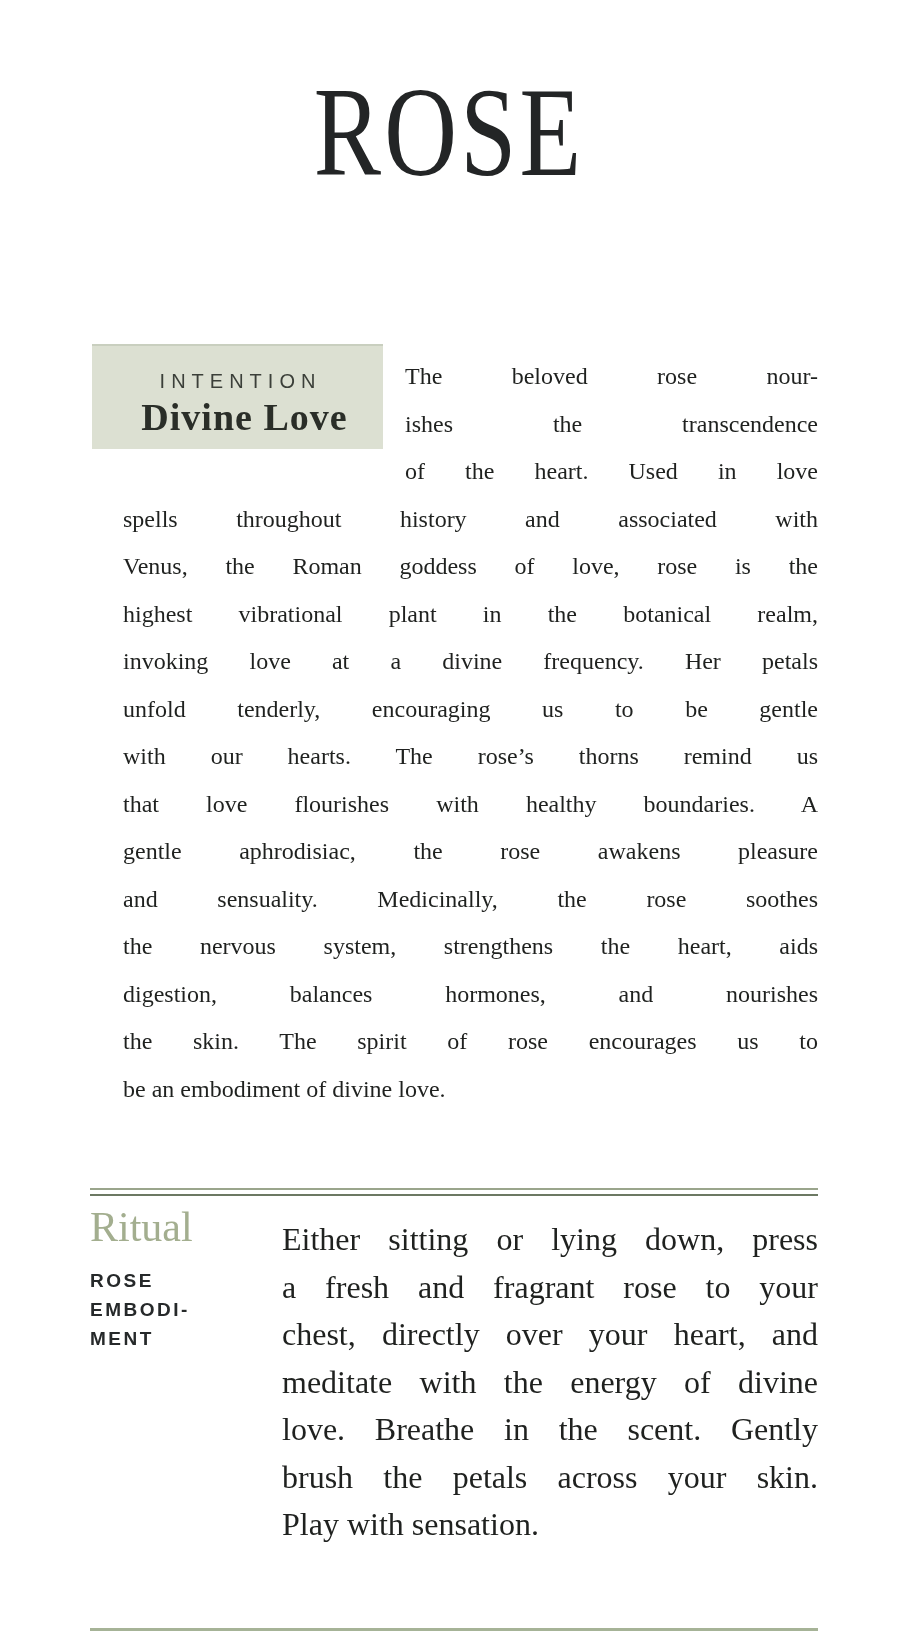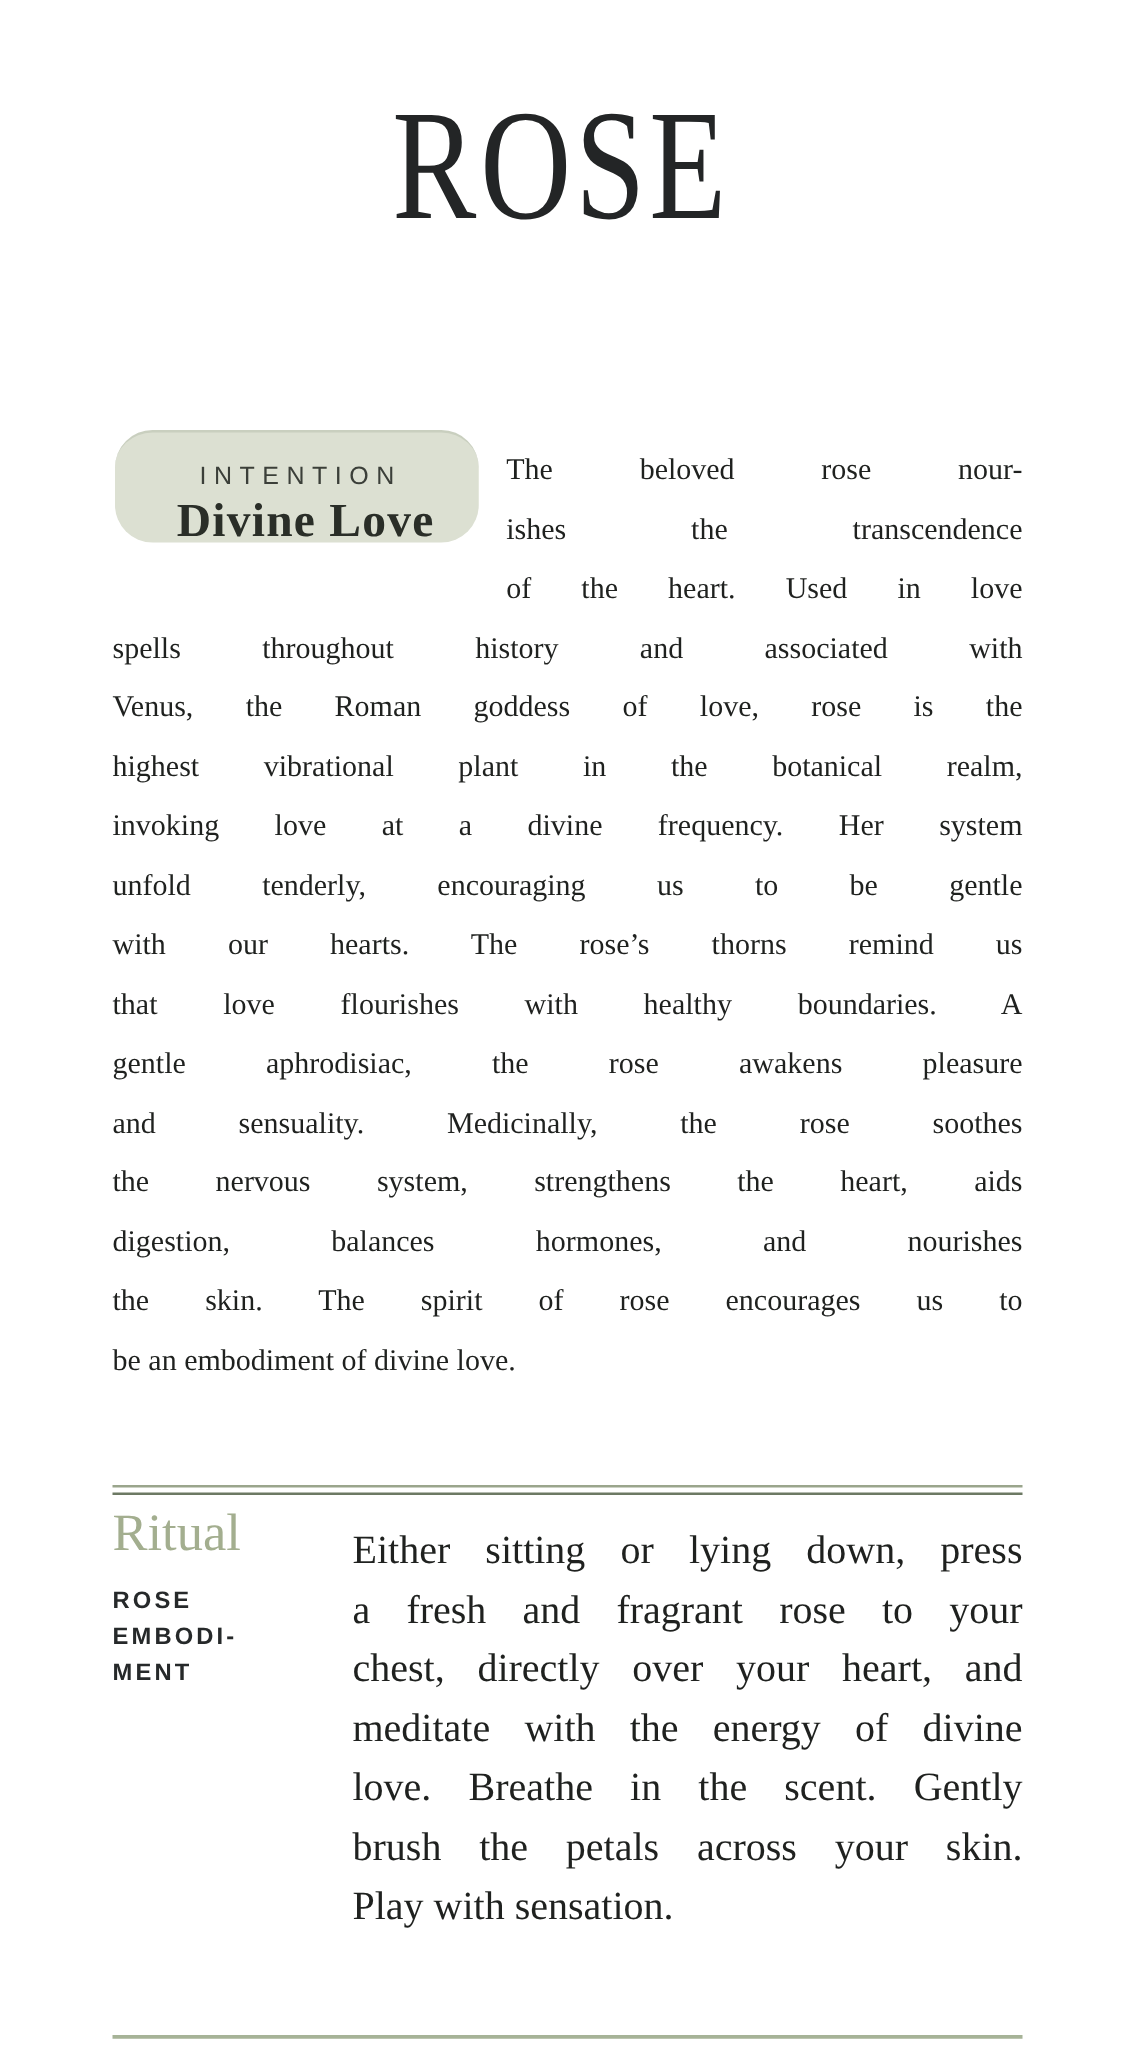--- a/index.html
+++ b/index.html
@@ -33,27 +33,26 @@
     font-size:44px;
     letter-spacing:13px;
     text-indent:13px;
     color:#232526;
     line-height:1;
   }
 
   
   .intention-box{
     position:absolute;left:92px;top:344px;
-    width:291px;height:90px;
+    width:291px;height:105px;
     background:#dce0d2;
     border-top:2px solid #c9cfbf;
     box-sizing:border-box;
     display:flex;flex-direction:column;align-items:center;justify-content:flex-start;
     padding-top:22px;
-    border-radius:30px;
   }
   .intention-label{
     font-family:"Liberation Sans", sans-serif;
     font-size:20px;
     letter-spacing:6px;
     text-indent:6px;
     color:#3b3f39;
     line-height:26px;
     font-weight:400;
   }
@@ -69,20 +68,21 @@
   
   .essay{
     position:absolute;left:90px;top:353px;width:728px;
     font-size:24px;line-height:47.5px;
     color:#1f211f;
   }
   .essay-line{
     text-align:justify;
     text-align-last:justify;
     white-space:nowrap;
+    margin-left:33px;
   }
   .essay-line.indent{margin-left:315px;}
   .essay-line.last{text-align-last:left;}
 
   
   .divider{
     position:absolute;left:90px;top:1188px;width:728px;height:9px;
   }
   .divider .rule-light{height:2px;background:#9aa58c;}
   .divider .rule-gap{height:4px;}
@@ -136,21 +136,21 @@
     <div class="intention-value">Divine Love</div>
   </div>
 
   <div class="essay">
     <div class="essay-line indent">The beloved rose nour-</div>
     <div class="essay-line indent">ishes the transcendence</div>
     <div class="essay-line indent">of the heart. Used in love</div>
     <div class="essay-line">spells throughout history and associated with</div>
     <div class="essay-line">Venus, the Roman goddess of love, rose is the</div>
     <div class="essay-line">highest vibrational plant in the botanical realm,</div>
-    <div class="essay-line">invoking love at a divine frequency. Her system</div>
+    <div class="essay-line">invoking love at a divine frequency. Her petals</div>
     <div class="essay-line">unfold tenderly, encouraging us to be gentle</div>
     <div class="essay-line">with our hearts. The rose’s thorns remind us</div>
     <div class="essay-line">that love flourishes with healthy boundaries. A</div>
     <div class="essay-line">gentle aphrodisiac, the rose awakens pleasure</div>
     <div class="essay-line">and sensuality. Medicinally, the rose soothes</div>
     <div class="essay-line">the nervous system, strengthens the heart, aids</div>
     <div class="essay-line">digestion, balances hormones, and nourishes</div>
     <div class="essay-line">the skin. The spirit of rose encourages us to</div>
     <div class="essay-line last">be an embodiment of divine love.</div>
   </div>

